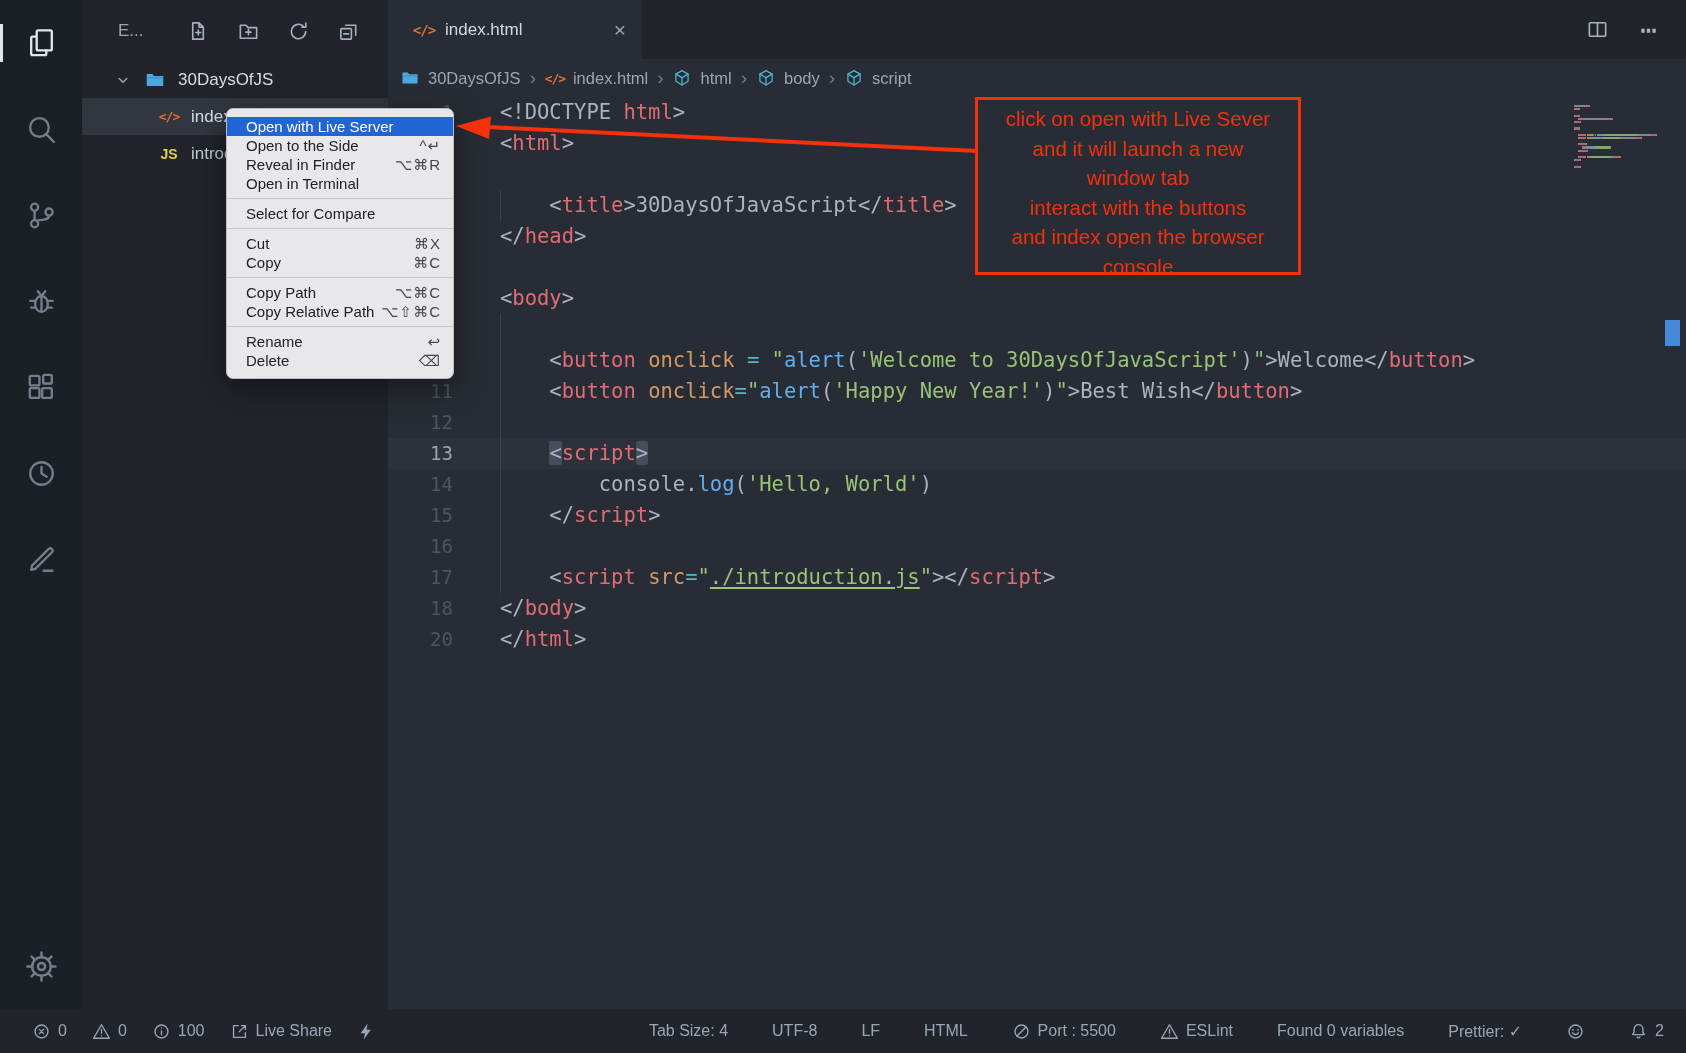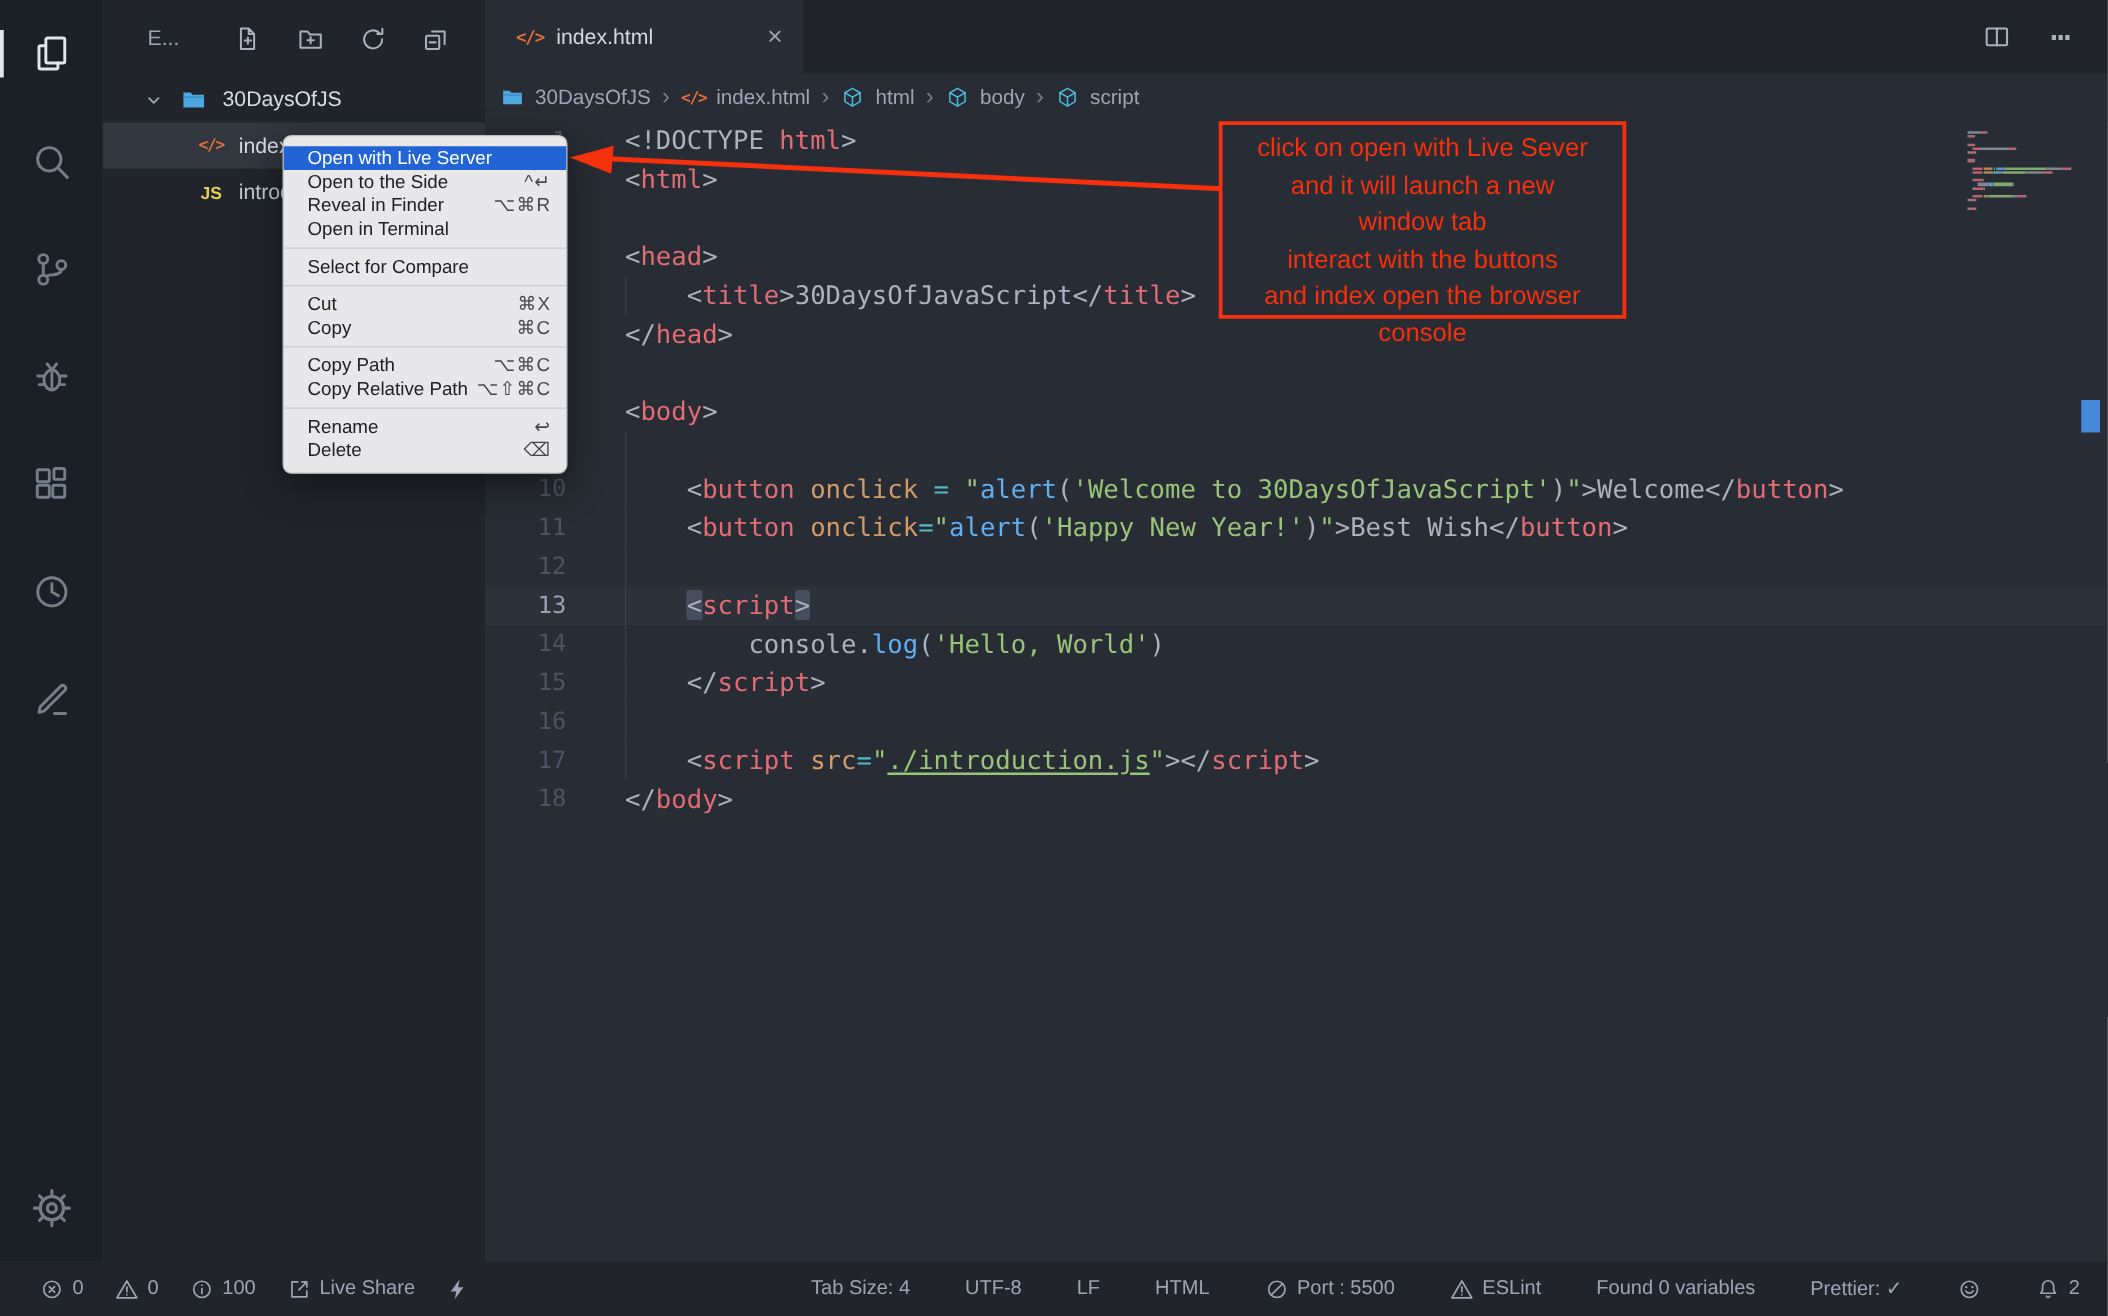--- a/index.html
+++ b/index.html
@@ -83,21 +83,21 @@
   .sb-item .ico{width:19px;height:19px}
 
   
   .context-menu{position:absolute;left:226px;top:108px;width:226px;background:#e8e8ea;border:1px solid #bdbdbf;border-radius:7px;box-shadow:0 10px 30px rgba(0,0,0,.45);padding:8px 0;font-size:15px;color:#212123;z-index:40;font-family:"Liberation Sans","DejaVu Sans",sans-serif}
   .menu-item{height:19px;line-height:19px;display:flex;align-items:center;padding:0 12px 0 19px;cursor:pointer}
   .menu-item.selected{background:#2263d5;color:#ffffff}
   .menu-shortcut{margin-left:auto;color:#47474a;letter-spacing:1px}
   .menu-divider{height:1px;background:#c9c9cb;margin:5px 0}
 
   
-  .annotation-box{position:absolute;left:975px;top:97px;width:326px;height:158px;box-sizing:border-box;border:3px solid #f5300d;color:#f5300d;font-size:20.5px;line-height:29.5px;text-align:center;padding-top:4px;z-index:50}
+  .annotation-box{position:absolute;left:975px;top:97px;width:326px;height:178px;box-sizing:border-box;border:3px solid #f5300d;color:#f5300d;font-size:20.5px;line-height:29.5px;text-align:center;padding-top:4px;z-index:50}
   .arrow-overlay{position:absolute;left:0;top:0;z-index:60;pointer-events:none}
 </style>
 </head>
 <body>
 
 <div class="app">
   <div class="main">
 
     <nav class="activity-bar">
       <div class="ab-top">
@@ -308,35 +308,35 @@
               </svg>
             </span>
             <span class="crumb-label">script</span>
           </span>
         </div>
       <div class="code-area">
         <div class="code-lines">
             <div class="code-line"><div class="line-number">1</div><div class="line-code"><span class="t-pun">&lt;!DOCTYPE </span><span class="t-tag">html</span><span class="t-pun">&gt;</span></div></div>
             <div class="code-line"><div class="line-number">2</div><div class="line-code"><span class="t-pun">&lt;</span><span class="t-tag">html</span><span class="t-pun">&gt;</span></div></div>
             <div class="code-line"><div class="line-number">3</div><div class="line-code"></div></div>
-            <div class="code-line"><div class="line-number">4</div><div class="line-code"><span class="t-pun">&lt;</span><span class="t-tag">head</span><span class="t-pun">&gt;</span></div></div>
             <div class="code-line"><div class="line-number">5</div><div class="line-code"><span class="guide"></span><span class="t-pun">    &lt;</span><span class="t-tag">title</span><span class="t-pun">&gt;30DaysOfJavaScript&lt;/</span><span class="t-tag">title</span><span class="t-pun">&gt;</span></div></div>
             <div class="code-line"><div class="line-number">6</div><div class="line-code"><span class="t-pun">&lt;/</span><span class="t-tag">head</span><span class="t-pun">&gt;</span></div></div>
             <div class="code-line"><div class="line-number">7</div><div class="line-code"></div></div>
             <div class="code-line"><div class="line-number">8</div><div class="line-code"><span class="t-pun">&lt;</span><span class="t-tag">body</span><span class="t-pun">&gt;</span></div></div>
             <div class="code-line"><div class="line-number">9</div><div class="line-code"><span class="guide"></span></div></div>
             <div class="code-line"><div class="line-number">10</div><div class="line-code"><span class="guide"></span><span class="t-pun">    &lt;</span><span class="t-tag">button</span><span class="t-pun"> </span><span class="t-attr">onclick</span><span class="t-pun"> </span><span class="t-op">=</span><span class="t-pun"> </span><span class="t-str">"</span><span class="t-fn">alert</span><span class="t-pun">(</span><span class="t-str">'Welcome to 30DaysOfJavaScript'</span><span class="t-pun">)</span><span class="t-str">"</span><span class="t-pun">&gt;Welcome&lt;/</span><span class="t-tag">button</span><span class="t-pun">&gt;</span></div></div>
             <div class="code-line"><div class="line-number">11</div><div class="line-code"><span class="guide"></span><span class="t-pun">    &lt;</span><span class="t-tag">button</span><span class="t-pun"> </span><span class="t-attr">onclick</span><span class="t-op">=</span><span class="t-str">"</span><span class="t-fn">alert</span><span class="t-pun">(</span><span class="t-str">'Happy New Year!'</span><span class="t-pun">)</span><span class="t-str">"</span><span class="t-pun">&gt;Best Wish&lt;/</span><span class="t-tag">button</span><span class="t-pun">&gt;</span></div></div>
             <div class="code-line"><div class="line-number">12</div><div class="line-code"><span class="guide"></span></div></div>
             <div class="code-line current"><div class="line-number">13</div><div class="line-code"><span class="guide"></span><span class="t-pun">    </span><span class="t-brk">&lt;</span><span class="t-tag">script</span><span class="t-brk">&gt;</span></div></div>
             <div class="code-line"><div class="line-number">14</div><div class="line-code"><span class="guide"></span><span class="t-pun">        console.</span><span class="t-fn">log</span><span class="t-pun">(</span><span class="t-str">'Hello, World'</span><span class="t-pun">)</span></div></div>
             <div class="code-line"><div class="line-number">15</div><div class="line-code"><span class="guide"></span><span class="t-pun">    &lt;/</span><span class="t-tag">script</span><span class="t-pun">&gt;</span></div></div>
             <div class="code-line"><div class="line-number">16</div><div class="line-code"><span class="guide"></span></div></div>
             <div class="code-line"><div class="line-number">17</div><div class="line-code"><span class="guide"></span><span class="t-pun">    &lt;</span><span class="t-tag">script</span><span class="t-pun"> </span><span class="t-attr">src</span><span class="t-op">=</span><span class="t-str">"</span><span class="t-link">./introduction.js</span><span class="t-str">"</span><span class="t-pun">&gt;&lt;/</span><span class="t-tag">script</span><span class="t-pun">&gt;</span></div></div>
             <div class="code-line"><div class="line-number">18</div><div class="line-code"><span class="t-pun">&lt;/</span><span class="t-tag">body</span><span class="t-pun">&gt;</span></div></div>
+            <div class="code-line"><div class="line-number">20</div><div class="line-code"><span class="t-pun">&lt;/</span><span class="t-tag">html</span><span class="t-pun">&gt;</span></div></div>
           </div>
         <div class="minimap">
             <div class="mm-line"><span class="mm-seg" style="width: 10.5px; background: rgb(143, 151, 163);"></span><span class="mm-seg" style="width: 4.2px; background: rgb(215, 107, 116);"></span><span class="mm-seg" style="width: 1.05px; background: rgb(143, 151, 163);"></span></div>
             <div class="mm-line"><span class="mm-seg" style="width: 1.05px; background: rgb(143, 151, 163);"></span><span class="mm-seg" style="width: 4.2px; background: rgb(215, 107, 116);"></span><span class="mm-seg" style="width: 1.05px; background: rgb(143, 151, 163);"></span></div>
             <div class="mm-line"></div>
             <div class="mm-line"><span class="mm-seg" style="width: 1.05px; background: rgb(143, 151, 163);"></span><span class="mm-seg" style="width: 4.2px; background: rgb(215, 107, 116);"></span><span class="mm-seg" style="width: 1.05px; background: rgb(143, 151, 163);"></span></div>
             <div class="mm-line"><span class="mm-seg" style="width: 4.2px; background: transparent;"></span><span class="mm-seg" style="width: 1.05px; background: rgb(143, 151, 163);"></span><span class="mm-seg" style="width: 5.25px; background: rgb(215, 107, 116);"></span><span class="mm-seg" style="width: 22.05px; background: rgb(143, 151, 163);"></span><span class="mm-seg" style="width: 5.25px; background: rgb(215, 107, 116);"></span><span class="mm-seg" style="width: 1.05px; background: rgb(143, 151, 163);"></span></div>
             <div class="mm-line"><span class="mm-seg" style="width: 2.1px; background: rgb(143, 151, 163);"></span><span class="mm-seg" style="width: 4.2px; background: rgb(215, 107, 116);"></span><span class="mm-seg" style="width: 1.05px; background: rgb(143, 151, 163);"></span></div>
             <div class="mm-line"></div>
             <div class="mm-line"><span class="mm-seg" style="width: 1.05px; background: rgb(143, 151, 163);"></span><span class="mm-seg" style="width: 4.2px; background: rgb(215, 107, 116);"></span><span class="mm-seg" style="width: 1.05px; background: rgb(143, 151, 163);"></span></div>

